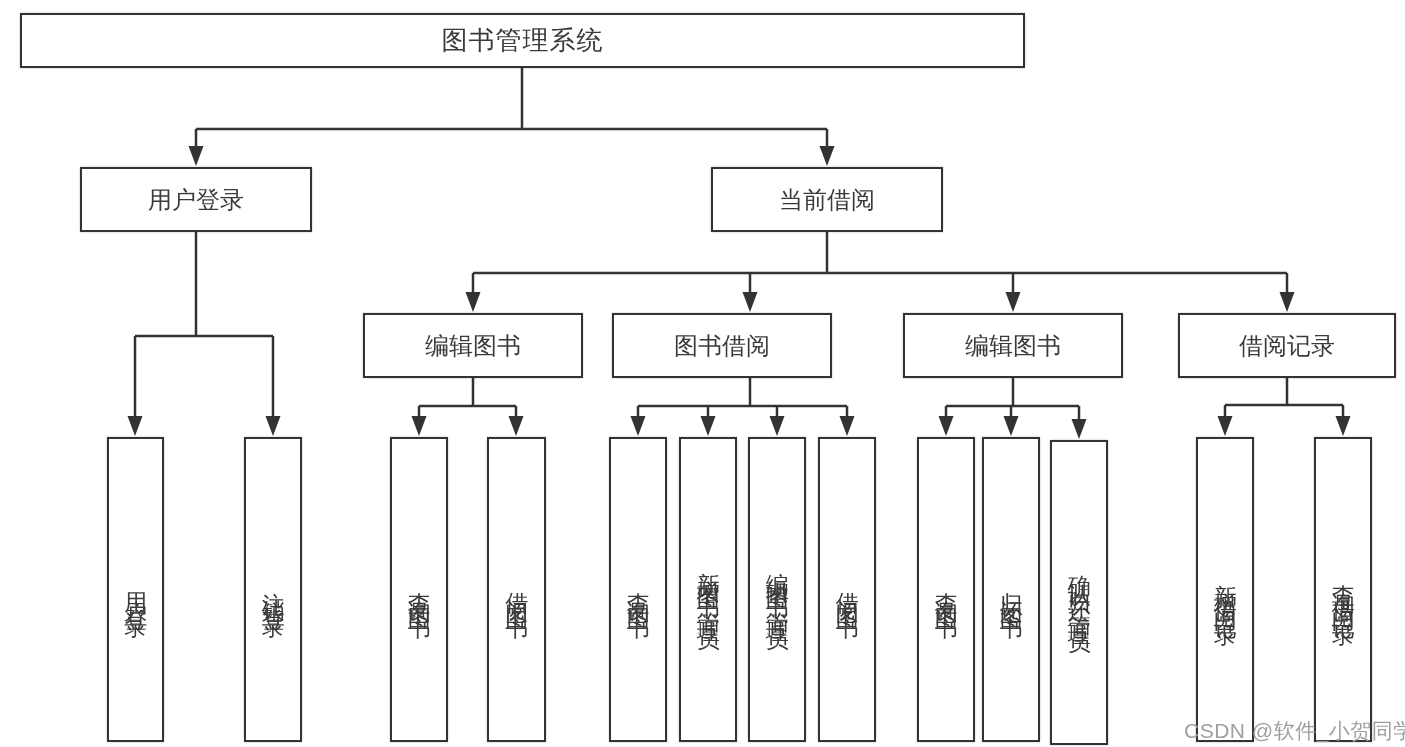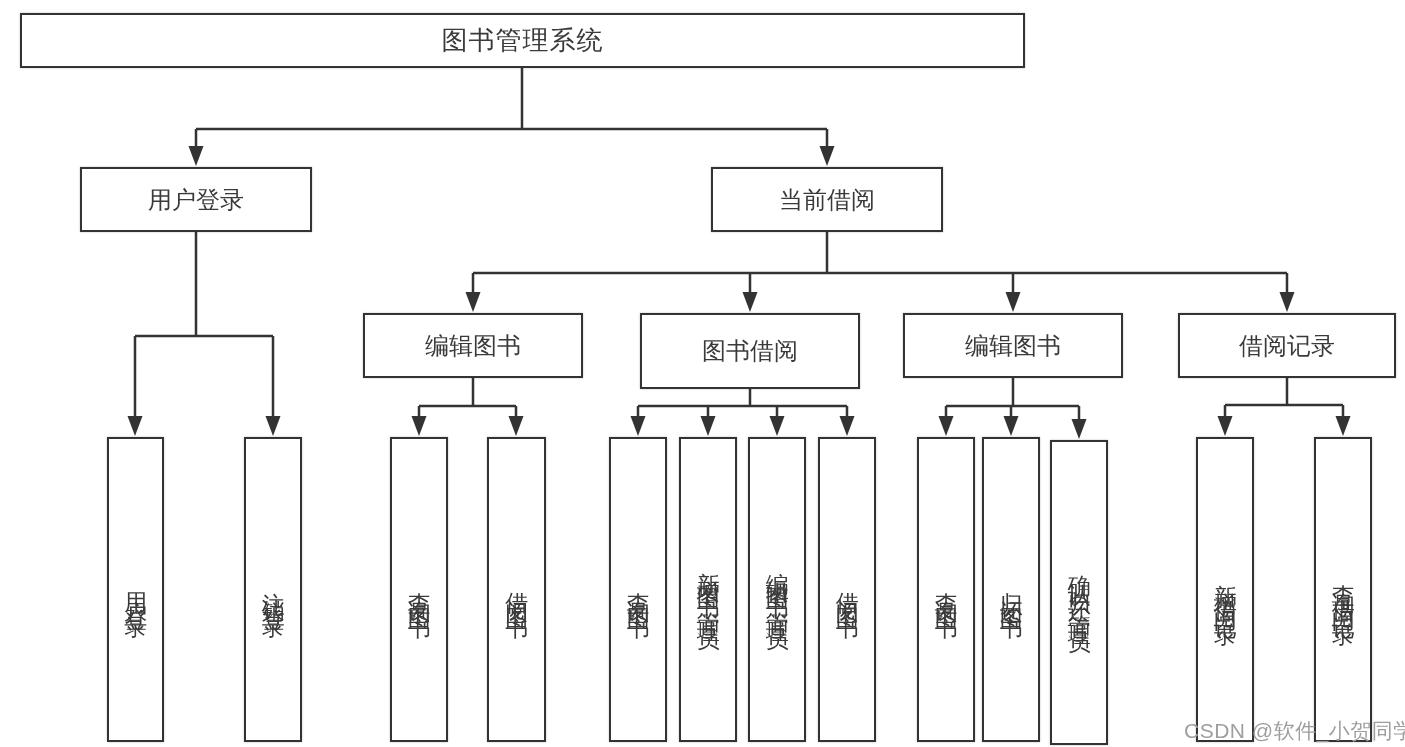--- a/index.html
+++ b/index.html
@@ -65,21 +65,21 @@
 <div class="node hnode" style="left:80px;top:167px;width:232px;height:65px">
   <span>用户登录</span>
 </div>
 <div class="node hnode" style="left:711px;top:167px;width:232px;height:65px">
   <span>当前借阅</span>
 </div>
 
 <div class="node hnode" style="left:363px;top:313px;width:220px;height:65px">
   <span>编辑图书</span>
 </div>
-<div class="node hnode" style="left:640px;top:313px;width:220px;height:76px">
+<div class="node hnode" style="left:612px;top:313px;width:220px;height:65px">
   <span>图书借阅</span>
 </div>
 <div class="node hnode" style="left:903px;top:313px;width:220px;height:65px">
   <span>编辑图书</span>
 </div>
 <div class="node hnode" style="left:1178px;top:313px;width:218px;height:65px">
   <span>借阅记录</span>
 </div>
 
 <div class="node vnode" style="left:107px;top:437px;width:57px;height:305px">

